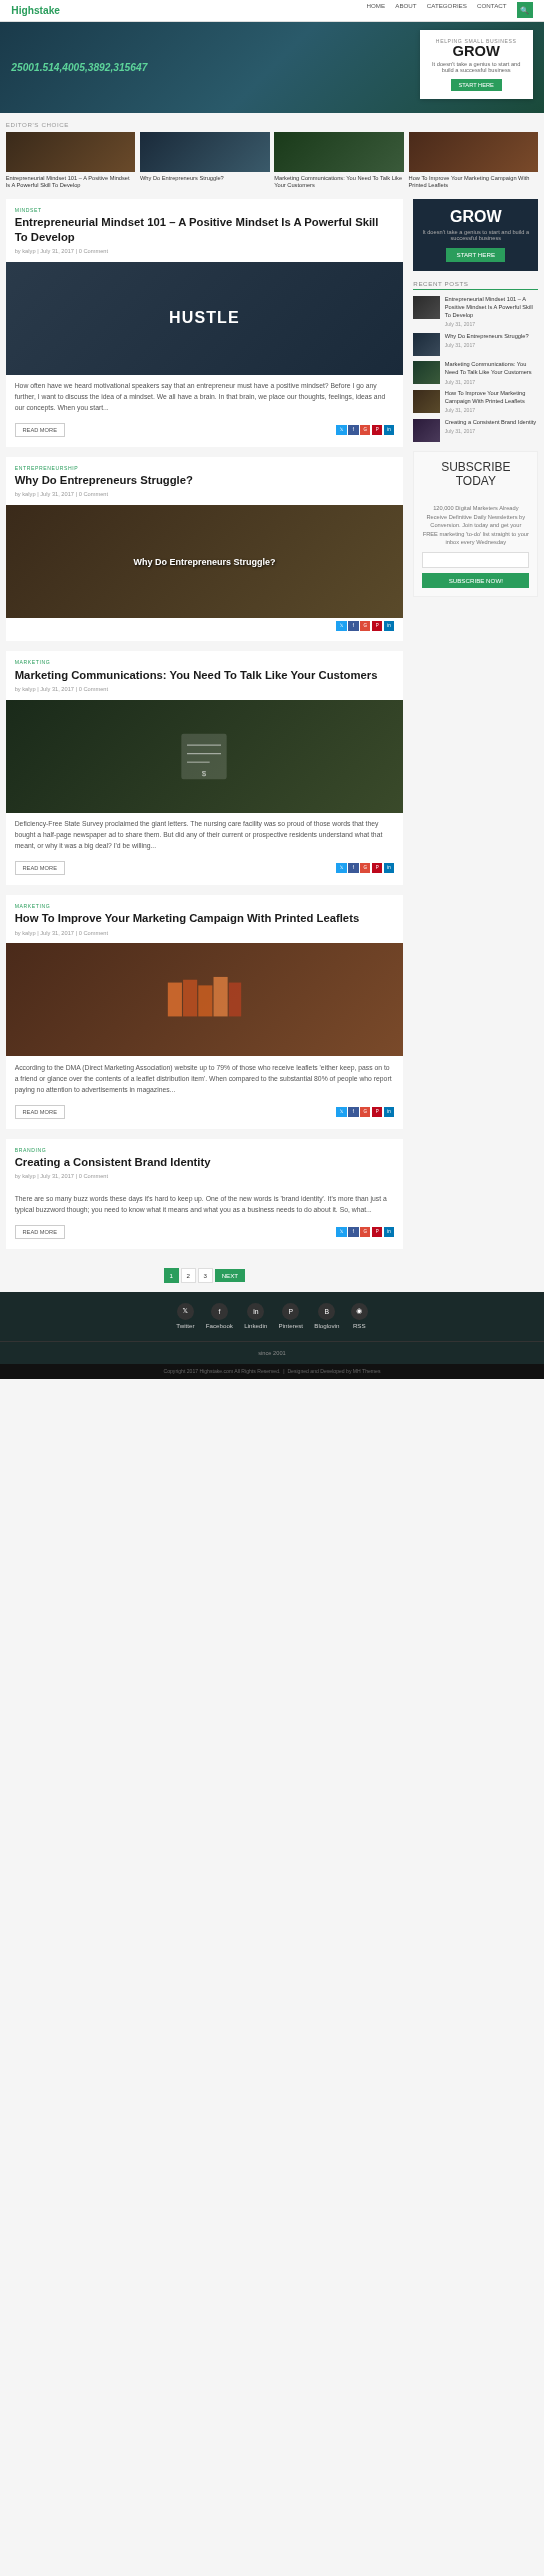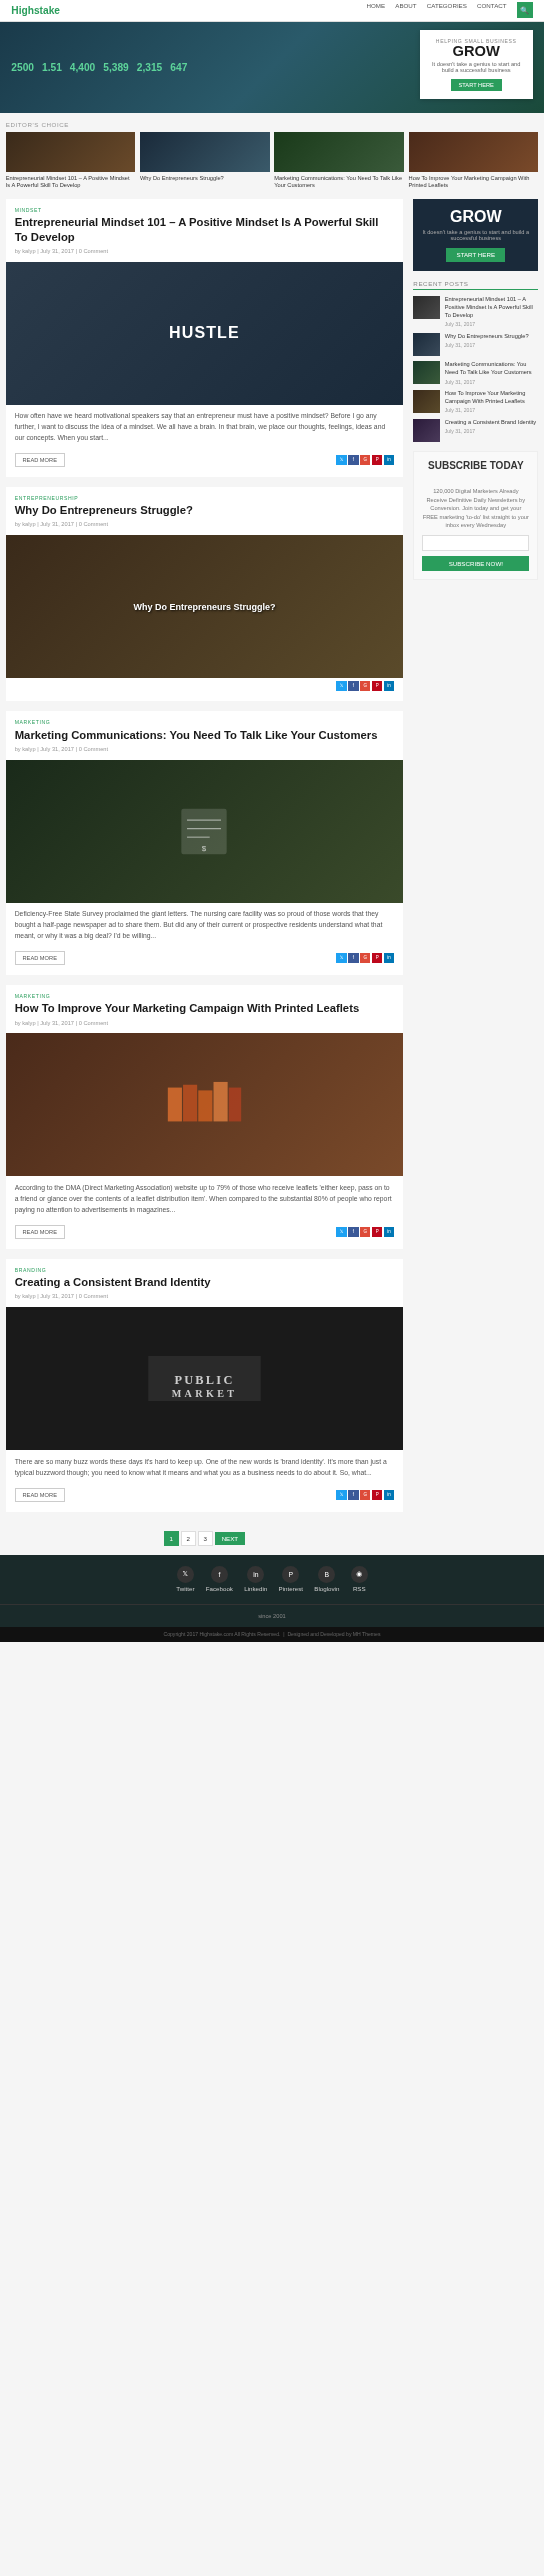--- a/index.html
+++ b/index.html
@@ -38,21 +38,21 @@
       background: #fff;
       padding: 8px 10.2px;
       width: 113px;
       text-align: center;
       box-shadow: 0 1.1px 4.5px rgba(0,0,0,0.2);
     }
     .hero-overlay .small-text { font-size: 5.1px; text-transform: uppercase; letter-spacing: 0.6px; color: #888; }
     .hero-overlay .grow-title { font-size: 14.7px; font-weight: bold; color: #1a1a1a; line-height: 1; }
     .hero-overlay .grow-sub { font-size: 5.7px; color: #666; margin: 2.3px 0 5.7px; }
     .hero-btn { background: #2a9d5c; color: #fff; padding: 3.4px 8px; font-size: 5.7px; text-transform: uppercase; cursor: pointer; display: inline-block; }
-    .hero-stats { display: flex; gap: 8px; padding: 0 11.3px; color: #fff; font-size: 6.2px; }
+    .hero-stats { display: flex; padding: 0 11.3px; color: #fff; font-size: 6.2px; font-style: italic; }
     .hero-stat .num { font-size: 10.2px; font-weight: bold; color: #5dd49a; }
 
     
     .container { max-width: 544px; margin: 0 auto; padding: 0 5.7px; }
     .main-layout { display: flex; gap: 10.2px; margin-top: 8px; }
     .main-content { flex: 1; min-width: 0; }
     .sidebar { width: 125px; flex-shrink: 0; }
 
     
     .section-label { font-size: 6.2px; text-transform: uppercase; color: #999; margin: 8px 0 4.5px; letter-spacing: 0.6px; }
@@ -65,21 +65,21 @@
     }
     .editor-card-title { font-size: 5.7px; color: #333; margin-top: 2.8px; line-height: 1.3; }
 
     
     .post-article { background: #fff; margin-bottom: 10.2px; padding: 0 0 8px; }
     .post-header { padding: 8px 9px 3.4px; }
     .post-category { font-size: 5.1px; text-transform: uppercase; color: #2a9d5c; letter-spacing: 0.6px; margin-bottom: 2.3px; }
     .post-title { font-size: 11.3px; font-weight: bold; color: #1a1a1a; line-height: 1.3; margin-bottom: 3.4px; }
     .post-meta { font-size: 5.7px; color: #999; margin-bottom: 4.5px; }
     .post-image {
-      width: 100%; height: 143px;
+      width: 100%; height: 113px;
       background: #888;
       display: flex; align-items: center; justify-content: center;
       overflow: hidden;
     }
     .post-image.hustle { background: linear-gradient(135deg, #2a3a4a, #1a2a3a); }
     .post-image.struggle { background: linear-gradient(135deg, #3a2a1a, #5a4a2a); }
     .post-image.marketing { background: linear-gradient(135deg, #1a2a1a, #3a4a2a); }
     .post-image.leaflets { background: linear-gradient(135deg, #4a2a1a, #6a3a2a); }
     .post-image.brand { background: linear-gradient(135deg, #1a1a1a, #3a3a3a); }
     .post-excerpt { padding: 6.8px 9px; font-size: 6.8px; color: #555; line-height: 1.6; }
@@ -106,21 +106,21 @@
     .sidebar-start-btn { background: #2a9d5c; color: #fff; padding: 3.4px 10.2px; font-size: 6.2px; text-transform: uppercase; cursor: pointer; display: inline-block; }
 
     .sidebar-section-title { font-size: 6.2px; text-transform: uppercase; color: #888; border-bottom: 1.1px solid #2a9d5c; padding-bottom: 2.8px; margin-bottom: 5.7px; letter-spacing: 0.6px; }
 
     .recent-post { display: flex; gap: 4.5px; margin-bottom: 5.7px; align-items: flex-start; }
     .recent-thumb { width: 27px; height: 23px; background: #bbb; flex-shrink: 0; }
     .recent-post-title { font-size: 5.7px; color: #333; line-height: 1.4; }
     .recent-post-date { font-size: 5.1px; color: #999; margin-top: 1.1px; }
 
     .subscribe-box { background: #f9f9f9; border: 0.6px solid #eee; padding: 8px; margin-top: 9px; text-align: center; }
-    .subscribe-title { font-size: 10px; font-weight: bold; text-transform: uppercase; margin-bottom: 16px; }
+    .subscribe-title { font-size: 12px; font-weight: normal; text-transform: uppercase; margin-bottom: 16px; }
     .subscribe-sub { font-size: 5.7px; color: #777; margin-bottom: 5.7px; line-height: 1.5; }
     .subscribe-input { width: 100%; border: 0.6px solid #ddd; padding: 3.4px 4.5px; font-size: 6.2px; margin-bottom: 4.5px; }
     .subscribe-btn { background: #2a9d5c; color: #fff; padding: 4px 9px; font-size: 6.2px; text-transform: uppercase; cursor: pointer; width: 100%; border: none; }
 
     
     .pagination { display: flex; justify-content: center; align-items: center; gap: 2.3px; padding: 9px 0; }
     .page-num { width: 14.7px; height: 14.7px; display: flex; align-items: center; justify-content: center; border: 0.6px solid #ddd; font-size: 6.2px; cursor: pointer; background: #fff; }
     .page-num.active { background: #2a9d5c; color: #fff; border-color: #2a9d5c; }
     .page-next { background: #2a9d5c; color: #fff; padding: 2.8px 6.8px; font-size: 6.2px; cursor: pointer; }
 
@@ -342,27 +342,20 @@
           </div>
         </div>
       </article>
 
       <article class="post-article">
         <div class="post-header">
           <div class="post-category">BRANDING</div>
           <h2 class="post-title">Creating a Consistent Brand Identity</h2>
           <div class="post-meta">by kalyp   |   July 31, 2017   |   0 Comment</div>
         </div>
-        <div class="post-image brand" style="background:#1a1a1a; display:flex; align-items:center; justify-content:center;">
-          <svg width="113" height="45" viewBox="0 0 200 80" style="font-size:13px">
-            <rect x="0" y="0" width="200" height="80" fill="#2a2a2a"></rect>
-            <text x="100" y="50" fill="#ccc" font-size="22" font-weight="bold" text-anchor="middle" font-family="serif" letter-spacing="4">PUBLIC</text>
-            <text x="100" y="72" fill="#ccc" font-size="18" font-weight="bold" text-anchor="middle" font-family="serif" letter-spacing="6">MARKET</text>
-          </svg>
-        </div>
         <div class="post-excerpt">There are so many buzz words these days it's hard to keep up. One of the new words is 'brand identity'. It's more than just a typical buzzword though; you need to know what it means and what you as a business needs to do about it. So, what...</div>
         <div class="post-footer">
           <button class="read-more-btn">READ MORE</button>
           <div class="social-icons">
             <div class="social-icon si-twitter">𝕏</div>
             <div class="social-icon si-facebook">f</div>
             <div class="social-icon si-google">G</div>
             <div class="social-icon si-pinterest">P</div>
             <div class="social-icon si-linkedin">in</div>
           </div>

